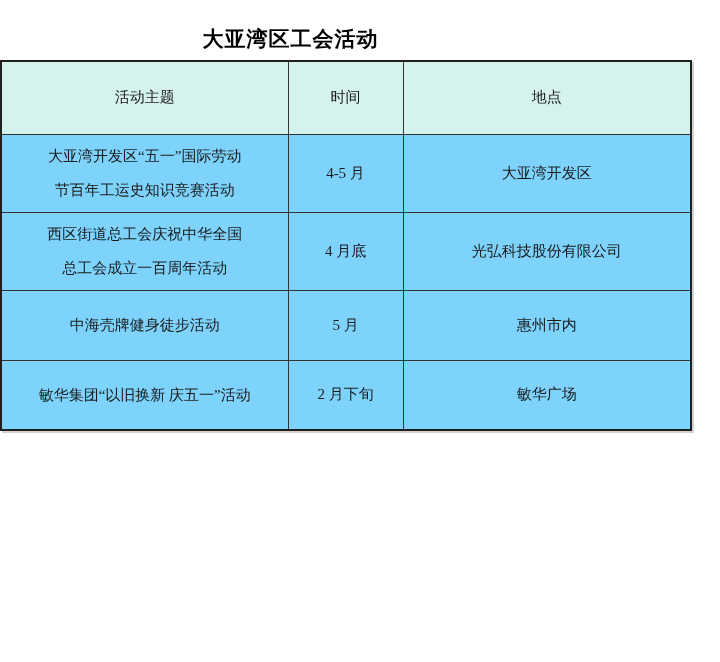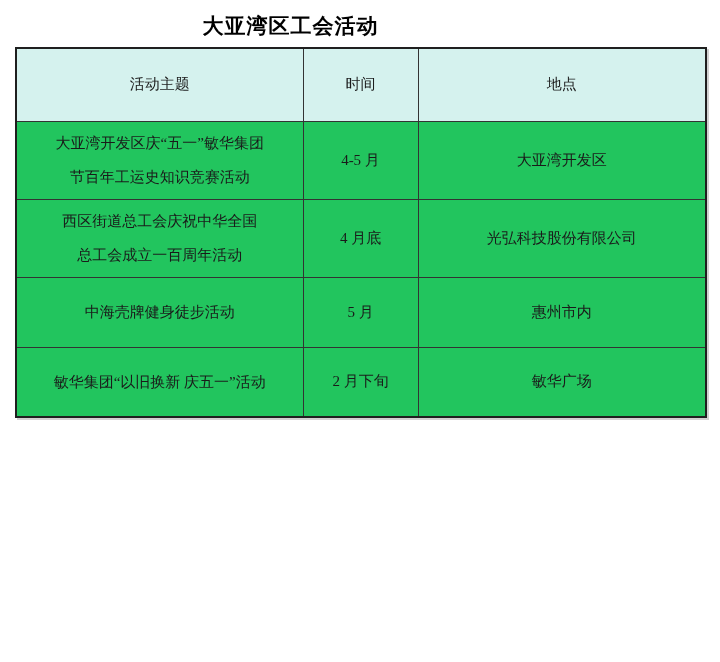--- a/index.html
+++ b/index.html
@@ -7,40 +7,39 @@
     padding: 0;
     background: #ffffff;
     width: 720px;
     font-family: "Liberation Serif", "DejaVu Serif", serif;
     color: #1a1a1a;
   }
   .page {
     width: 581px;
     height: 662px;
     box-sizing: border-box;
-    padding-top: 10px;
+    padding-top: 23px;
     background: #ffffff;
   }
   .page-title {
     text-align: center;
     font-family: "Liberation Sans", "DejaVu Sans", sans-serif;
     font-weight: 700;
     font-size: 21px;
     letter-spacing: 1px;
     color: #000000;
     margin: 2px 0 7px 0;
   }
   table.activities {
     border-collapse: collapse;
     table-layout: fixed;
-    margin-left: 15px;
     width: 690px;
     border: 2px solid #1f1f1f;
     box-shadow: 2px 2px 0 #d2d2d2;
-    background: #22c55e;
+    background: #7dd3fc;
   }
   table.activities th,
   table.activities td {
     border: 1px solid #333333;
     text-align: center;
     vertical-align: middle;
     font-size: 15px;
     color: #1a1a1a;
     padding: 0 6px;
     box-sizing: border-box;
@@ -73,21 +72,21 @@
     </colgroup>
     <thead>
       <tr>
         <th>活动主题</th>
         <th>时间</th>
         <th>地点</th>
       </tr>
     </thead>
     <tbody>
       <tr class="row-tall">
-        <td class="cell-theme">大亚湾开发区庆“五一”敏华集团
+        <td class="cell-theme">大亚湾开发区“五一”国际劳动
 节百年工运史知识竞赛活动</td>
         <td class="cell-time">4-5 月</td>
         <td class="cell-place">大亚湾开发区</td>
       </tr>
       <tr class="row-tall">
         <td class="cell-theme">西区街道总工会庆祝中华全国
 总工会成立一百周年活动</td>
         <td class="cell-time">4 月底</td>
         <td class="cell-place">光弘科技股份有限公司</td>
       </tr>

